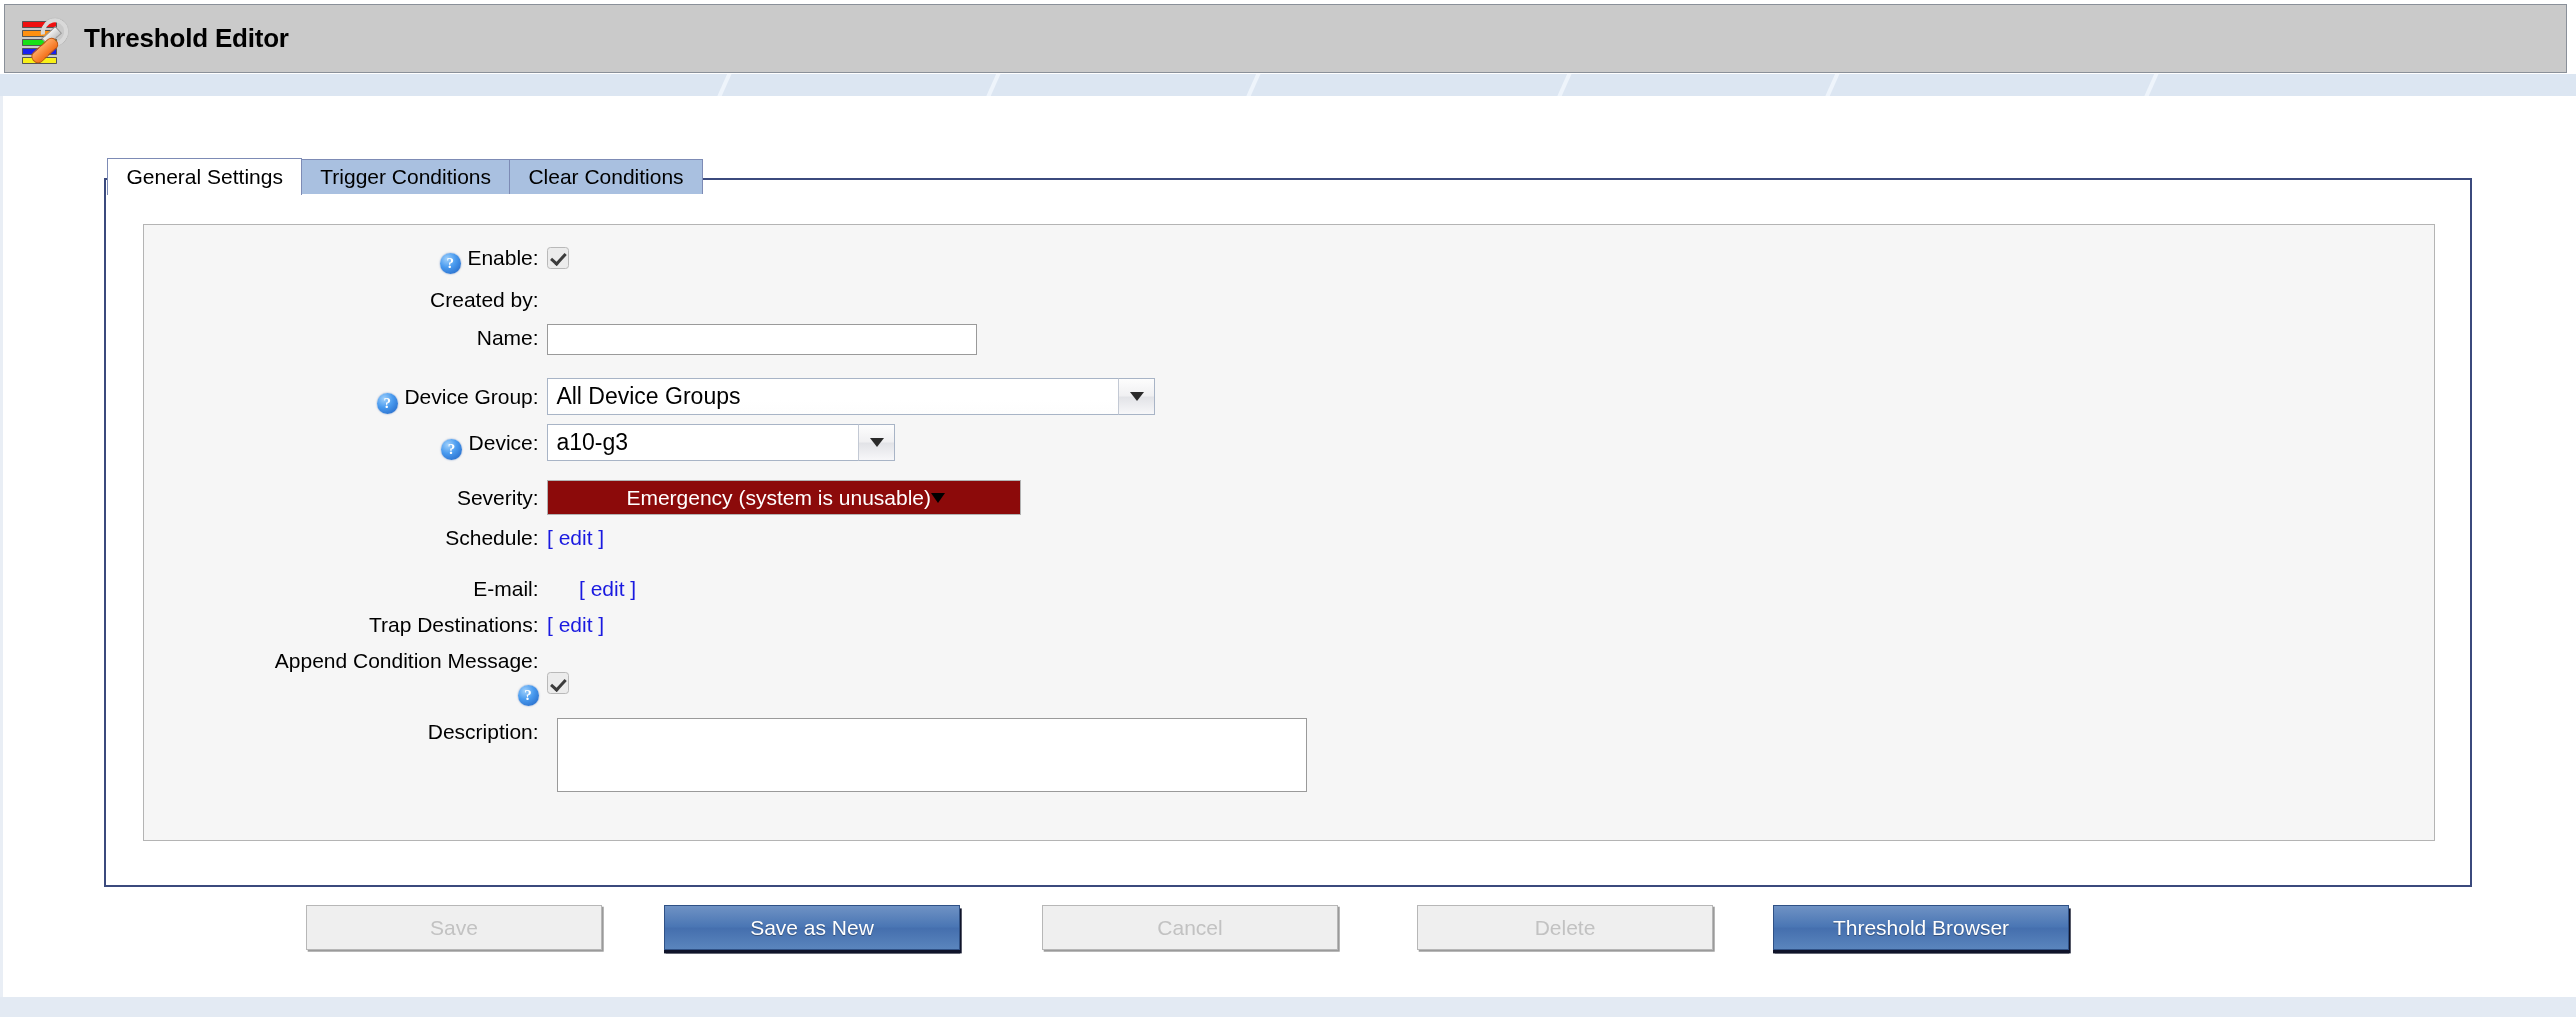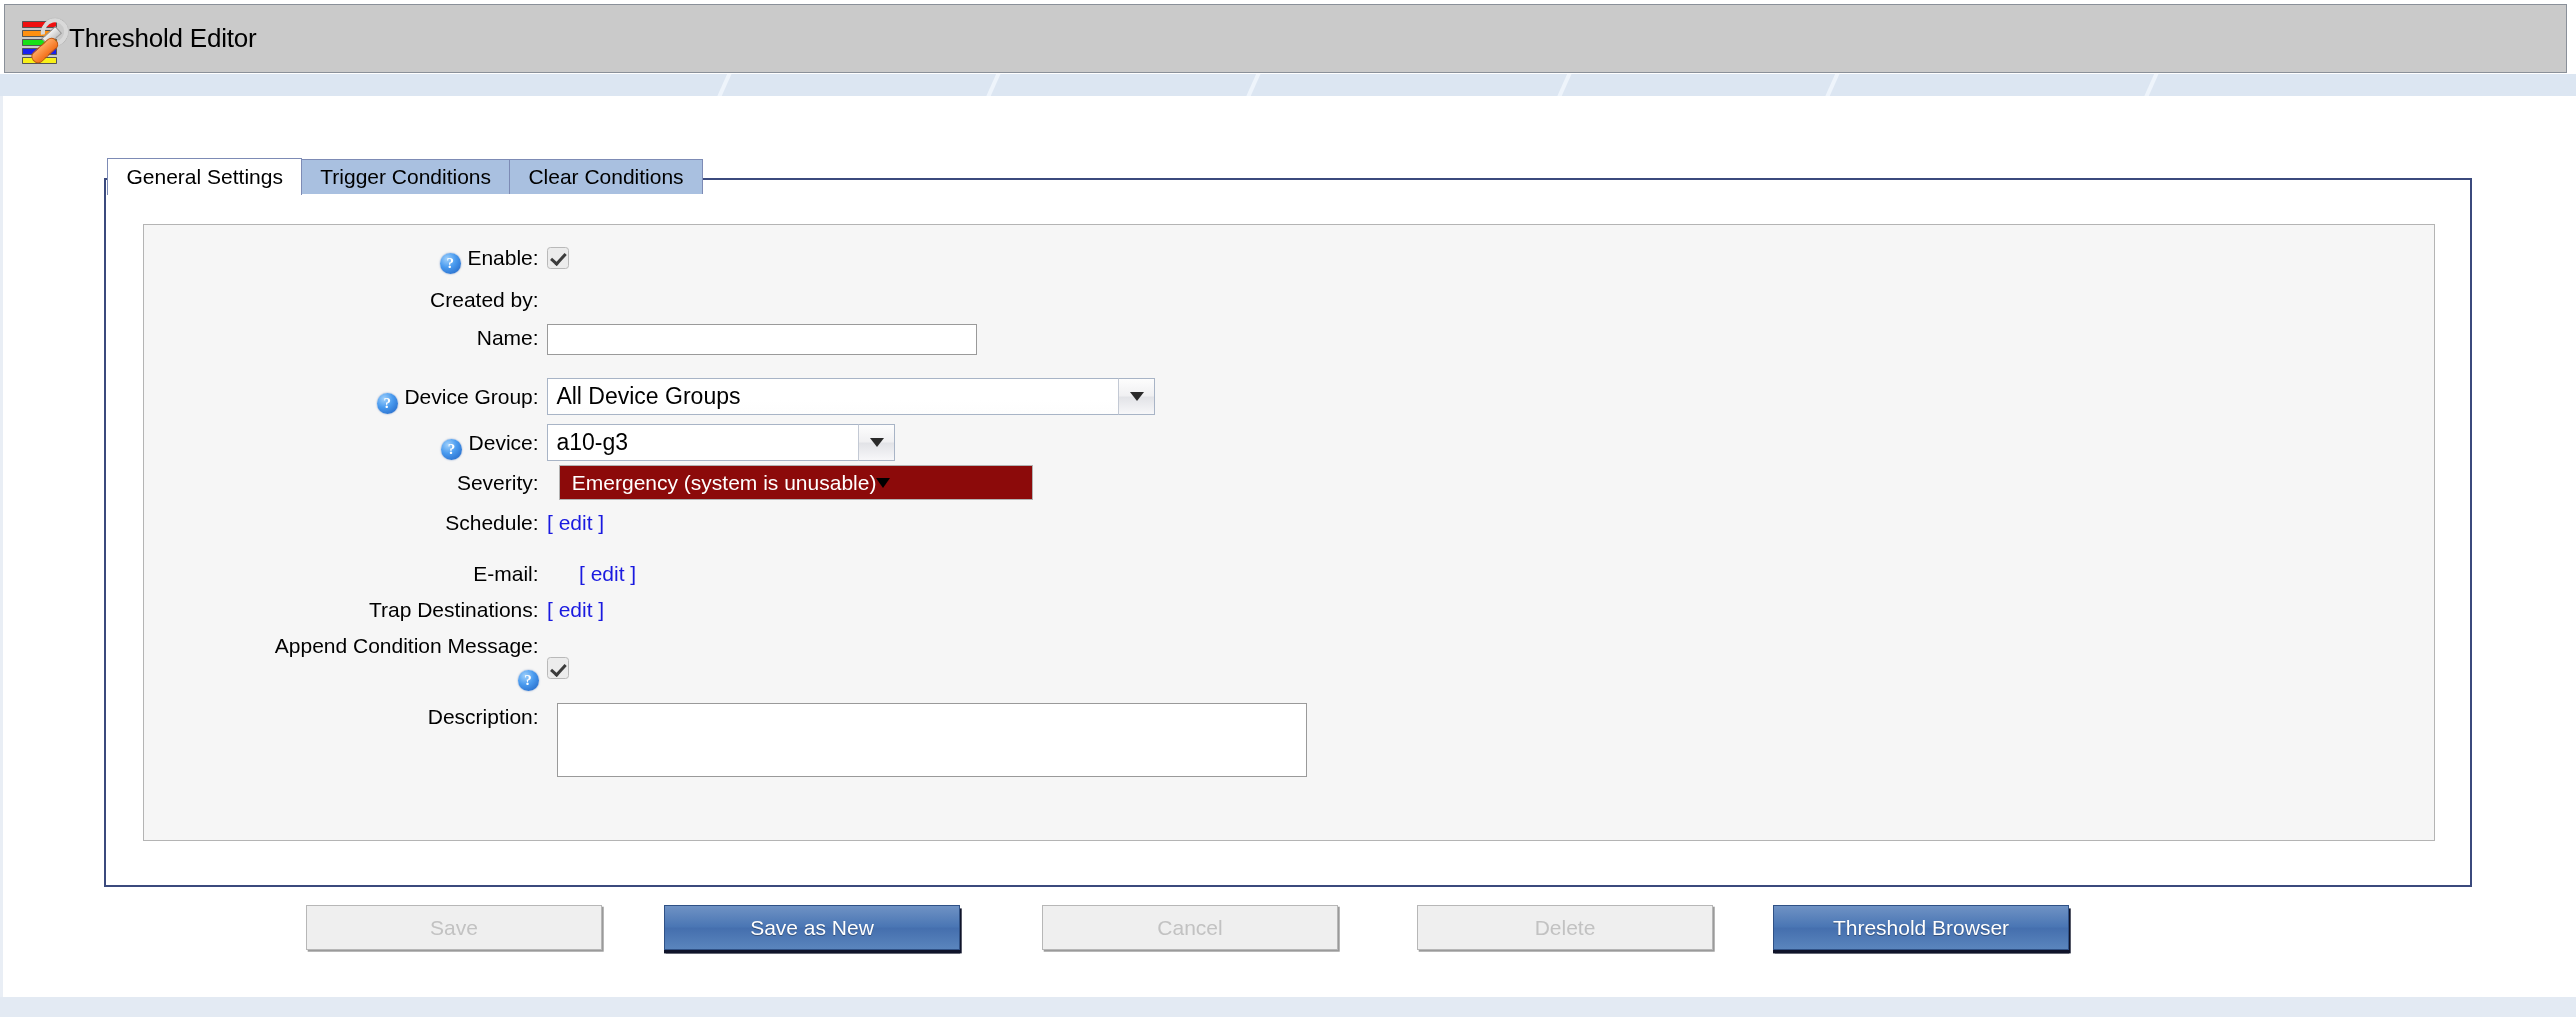--- a/index.html
+++ b/index.html
@@ -62,22 +62,23 @@
   .wrench-neck {
     position:absolute;
     left:25px; top:18.5px;
     width:17px; height:7.6px;
     background: linear-gradient(180deg,#f2f2f2,#c5c5c5);
     border:0.8px solid #9a9a9a;
     transform: rotate(-42deg);
   }
   .app-title {
     font-size: 26px;
-    font-weight: normal;
+    font-weight: bold;
     color: #000;
+    margin-left: 15px;
     letter-spacing: -0.2px;
   }
 
   
   .blueband {
     position:absolute;
     left:0; top:74px;
     width:2576px; height:22px;
     background:#dce6f2;
     overflow:hidden;
@@ -276,21 +277,21 @@
   }
 
   
   .sev {
     box-sizing:border-box;
     width:474px; height:35px;
     background:#8c0a0a;
     border:1.7px solid #b2b2b2;
     display:flex;
     align-items:center;
-    justify-content:flex-start;
+    justify-content:center;
     padding:0 8.4px 0 11.8px;
   }
   .sev .sevtext {
     color:#ffffff;
     font-size:21px;
     white-space:nowrap;
   }
   .sev .sevarrow {
     width:0; height:0;
     border-left:7.6px solid transparent;
@@ -423,21 +424,21 @@
         <div class="fld">
           <div class="combo dev">
             <div class="val">a10-g3</div>
             <div class="arrowbtn">
               <span class="tri-down"></span>
             </div>
           </div>
         </div>
       </div>
 
-      <div class="row" style="margin-top:4px;gap:12px;">
+      <div class="row" style="margin-top:19px;">
         <div class="lbl" style="line-height:35px;">Severity:</div>
         <div class="fld">
           <div class="sev">
             <span class="sevtext">Emergency (system is unusable)</span>
             <span class="sevarrow"></span>
           </div>
         </div>
       </div>
 
       <div class="row" style="margin-top:8.4px;">

